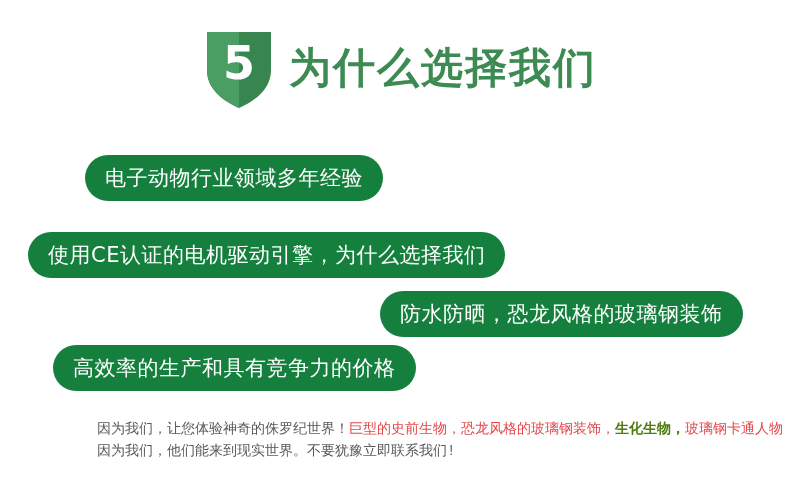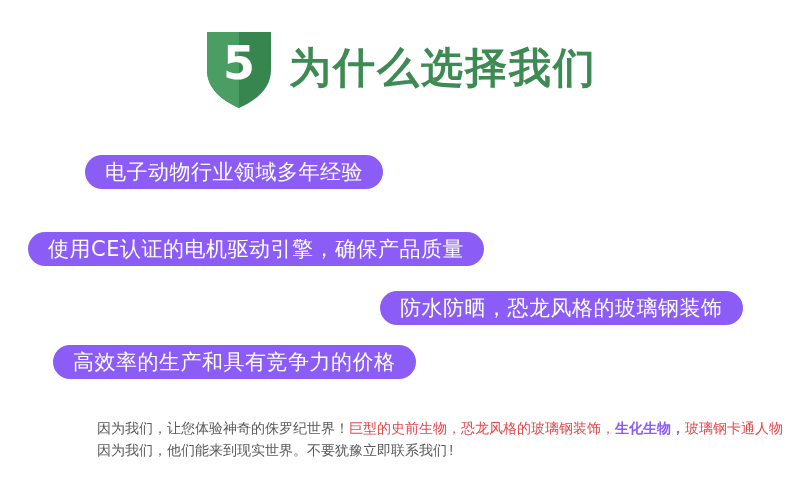--- a/index.html
+++ b/index.html
@@ -35,48 +35,48 @@
     letter-spacing:2px;
     line-height:1;
     white-space:nowrap;
     font-family:"DejaVu Sans","Liberation Sans",sans-serif;
   }
 
   
   .pills { position:absolute; left:0; top:0; width:800px; height:485px; }
   .pill {
     position:absolute;
-    background:#8b5cf6;
+    background:#15803d;
     color:#ffffff;
     border-radius:999px;
     display:flex; align-items:center; justify-content:center;
     font-size:21px;
     white-space:nowrap;
-    height:34px;
+    height:46px;
     padding:0 20px;
     font-family:"DejaVu Sans","Liberation Sans",sans-serif;
     letter-spacing:0.5px;
   }
   .pill-0 { left:85px;  top:155px; }
   .pill-1 { left:397px; top:155px; }
   .pill-2 { left:28px;  top:232px; }
   .pill-3 { left:380px; top:291px; }
   .pill-4 { left:53px;  top:345px; }
 
   
   .footer {
     position:absolute; left:97px; top:418px; width:680px;
     font-size:14px; line-height:21px;
     color:#595959;
     font-family:"DejaVu Sans","Liberation Sans",sans-serif;
     white-space:nowrap;
   }
   .footer .line { display:block; }
   .seg-red   { color:#e4474b; font-weight:normal; }
-  .seg-green { color:#8b5cf6; font-weight:bold; }
+  .seg-green { color:#4d7c0f; font-weight:bold; }
   .seg-plain { color:#595959;font-family:Liberation Mono, monospace; }
 </style>
 </head>
 <body>
 
 <div id="page">
 
   <div class="header">
     <div class="shield-wrap">
       <span>
@@ -85,21 +85,21 @@
           <path d="M4 6 H36 V82 C18 74 4 62 4 44 Z" fill="#4a9e63"></path>
         </svg>
       </span>
       <div class="shield-num">5</div>
     </div>
     <div class="header-title">为什么选择我们</div>
   </div>
 
   <div class="pills">
     <div class="pill pill-0">电子动物行业领域多年经验</div>
-    <div class="pill pill-2">使用CE认证的电机驱动引擎，确保产品质量</div>
+    <div class="pill pill-2">使用CE认证的电机驱动引擎，为什么选择我们</div>
     <div class="pill pill-3">防水防晒，恐龙风格的玻璃钢装饰</div>
     <div class="pill pill-4">高效率的生产和具有竞争力的价格</div>
   </div>
 
   <div class="footer">
     <span class="line">
       <span class="seg-plain">因为我们，让您体验神奇的侏罗纪世界！</span><span class="seg-red">巨型的史前生物，恐龙风格的玻璃钢装饰，</span><span class="seg-green">生化生物，</span><span class="seg-red">玻璃钢卡通人物</span>
     </span>
     <span class="line">
       <span class="seg-plain">因为我们，他们能来到现实世界。不要犹豫立即联系我们!</span>

